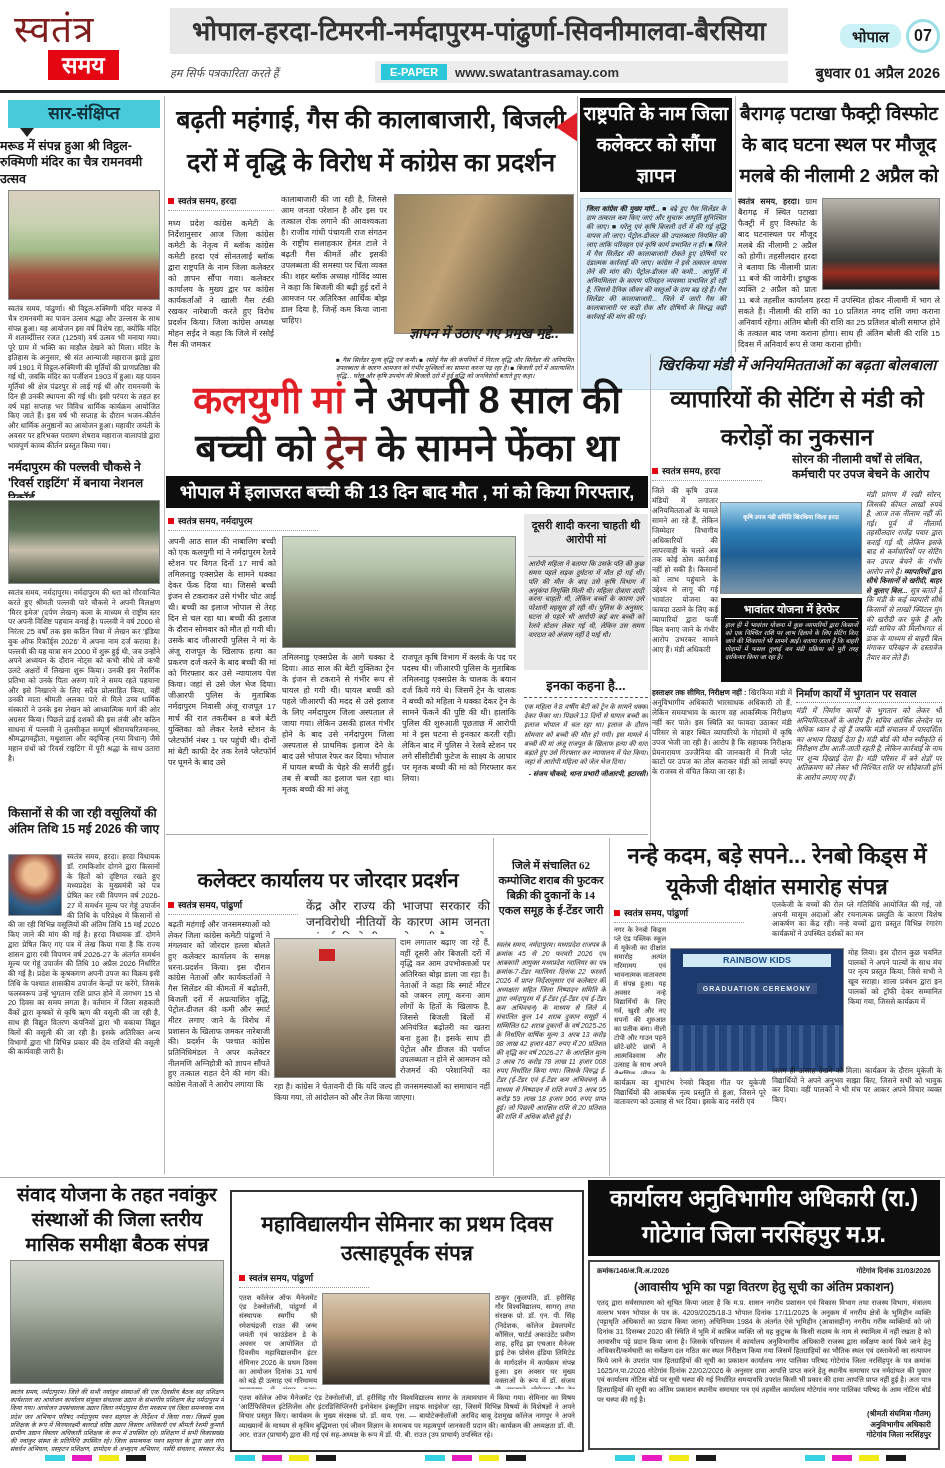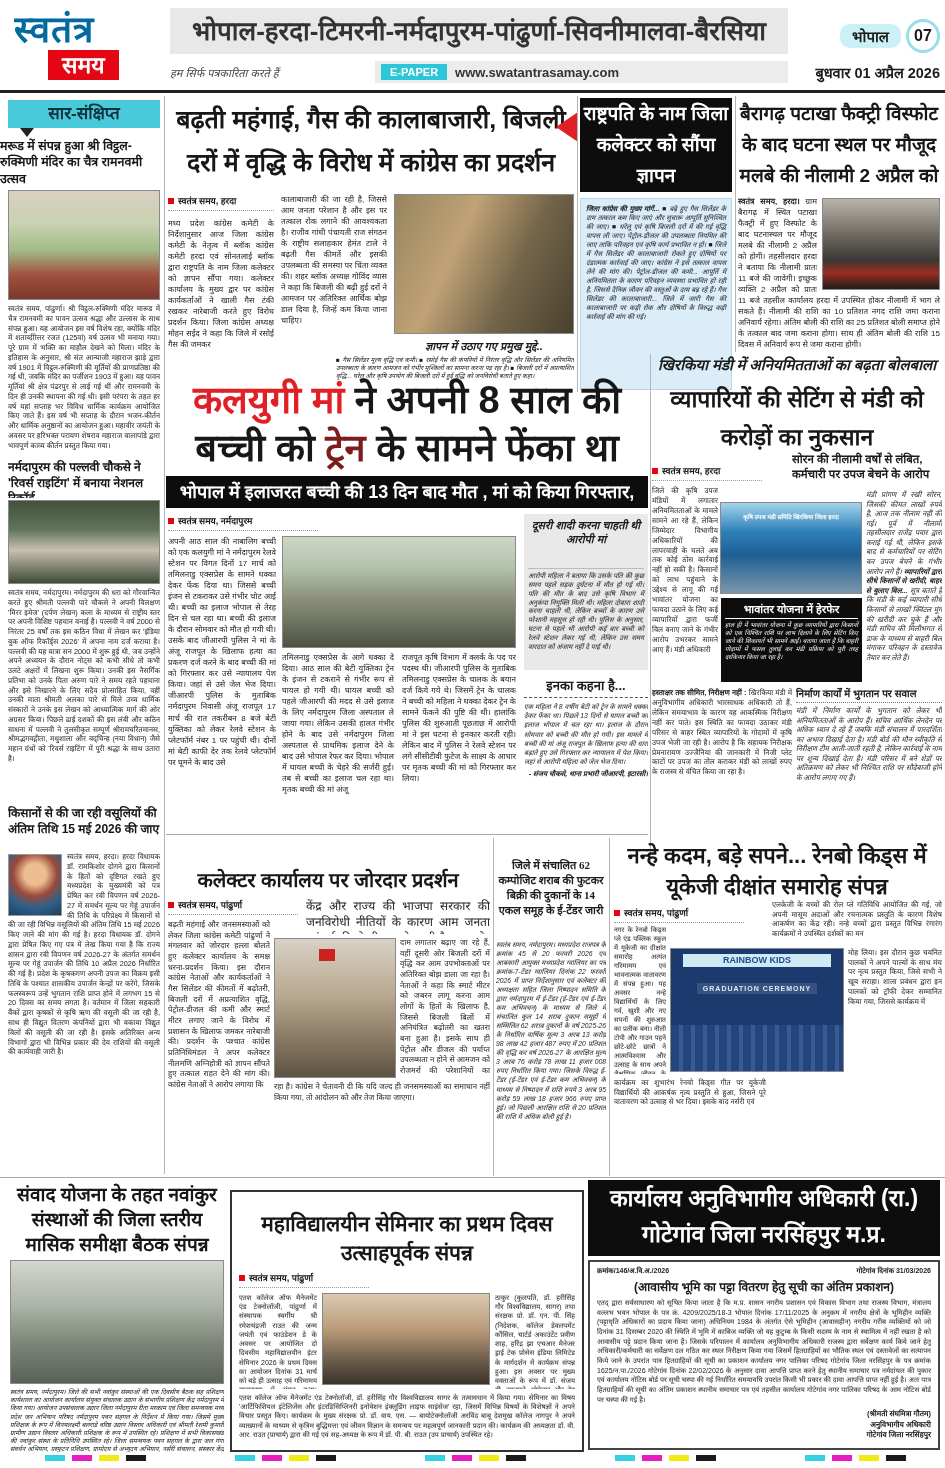--- a/index.html
+++ b/index.html
@@ -17,21 +17,21 @@
   .bold{font-weight:bold;}
   .ital{font-style:italic;}
   .rule-v{position:absolute;width:1px;background:#b5b5b5;}
   .rule-h{position:absolute;height:1px;background:#a8a8a8;}
   .photo{position:absolute;border:1px solid #8a8a8a;}
   .byline{font-size:9px;font-weight:bold;border-bottom:1px dotted #999;padding-bottom:3px;white-space:nowrap;}
   .byline .bl-sq{display:inline-block;width:6px;height:6px;background:var(--brand_red);margin-right:4px;}
   .headline{font-weight:bold;color:#171717;}
   .blackbox{background:#0d0d0d;color:#fff;font-weight:bold;text-align:center;}
   
-  .logo1{font-size:37px;font-weight:bold;letter-spacing:1px;color:#0369a1;line-height:40px;}
+  .logo1{font-size:37px;font-weight:normal;letter-spacing:1px;color:#7f1d1d;line-height:40px;}
   .logo2{display:inline-block;background:var(--brand_red);color:#fff;font-weight:bold;font-size:23px;line-height:28px;padding:1px 14px;margin-left:34px;}
   .strip{background:#e8e8e8;font-weight:bold;font-size:26px;line-height:46px;color:#333;text-align:center;}
   .epchip{background:var(--cyan);color:#fff;font-weight:bold;font-size:11px;padding:2px 9px;margin-right:8px;}
   .edchip{background:#c9f1f6;border-radius:10px;padding:2px 12px;font-weight:bold;font-size:15px;}
   .pgcirc{width:34px;height:34px;border-radius:50%;background:#fff;border:3px solid #9adfe8;font-weight:bold;font-size:16px;line-height:28px;text-align:center;}
   
   #b1-photo{background:linear-gradient(180deg,#d9cfc0 0%,#c9d2b2 30%,#a3bb8a 55%,#a0503e 78%,#7c382c 100%);}
   #b2-photo{background:linear-gradient(180deg,#42503c 0%,#61755a 35%,#c9c0ae 60%,#3e4a38 100%);}
   .b3-port{float:left;width:54px;height:62px;margin:2px 5px 2px 0;border:1px solid #999;background:radial-gradient(circle at 50% 32%,#edbd92 22%,#9a4a3a 45%,#2e5f8a 70%,#1d3f5e 100%);}
   #pc-photo{background:linear-gradient(115deg,#97855f 0%,#c0a275 35%,#74654a 65%,#48412f 100%);}
@@ -96,21 +96,21 @@
   </div>
 
   <div class="rule-v" style="left:164px;top:96px;height:1078px;"></div>
 
   <div class="abs headline ctr" style="left:168px;top:98px;width:406px;height:88px;font-size:25px;line-height:43px;">बढ़ती महंगाई, गैस की कालाबाजारी, बिजली दरों में वृद्धि के विरोध में कांग्रेस का प्रदर्शन</div>
   <div class="abs" style="left:556px;top:112px;width:0;height:0;border-top:15px solid transparent;border-bottom:15px solid transparent;border-right:22px solid var(--accent_red);"></div>
   <div class="abs byline" style="left:168px;top:194px;width:106px;"><span class="bl-sq"></span><span>स्वतंत्र समय, हरदा</span></div>
   <div class="abs just" style="left:168px;top:218px;width:106px;height:172px;font-size:8px;line-height:1.38;">मध्य प्रदेश कांग्रेस कमेटी के निर्देशानुसार आज जिला कांग्रेस कमेटी के नेतृत्व में ब्लॉक कांग्रेस कमेटी हरदा एवं सोनतलाई ब्लॉक द्वारा राष्ट्रपति के नाम जिला कलेक्टर को ज्ञापन सौंपा गया। कलेक्टर कार्यालय के मुख्य द्वार पर कांग्रेस कार्यकर्ताओं ने खाली गैस टंकी रखकर नारेबाजी करते हुए विरोध प्रदर्शन किया। जिला कांग्रेस अध्यक्ष मोहन सईद ने कहा कि जिले में रसोई गैस की जमकर</div>
   <div class="abs just" style="left:281px;top:194px;width:106px;height:196px;font-size:8px;line-height:1.38;">कालाबाजारी की जा रही है, जिससे आम जनता परेशान है और इस पर तत्काल रोक लगाने की आवश्यकता है। राजीव गांधी पंचायती राज संगठन के राष्ट्रीय सलाहकार हेमंत टाले ने बढ़ती गैस कीमतें और इसकी उपलब्धता की समस्या पर चिंता व्यक्त की। शहर ब्लॉक अध्यक्ष गोविंद व्यास ने कहा कि बिजली की बढ़ी हुई दरों ने आमजन पर अतिरिक्त आर्थिक बोझ डाल दिया है, जिन्हें कम किया जाना चाहिए।</div>
   <div class="photo" id="pc-photo" style="left:394px;top:194px;width:180px;height:140px;"></div>
-  <div class="abs ctr bold ital" style="left:394px;top:338px;width:180px;height:16px;font-size:11px;">ज्ञापन में उठाए गए प्रमुख मुद्दे..</div>
+  <div class="abs ctr bold ital" style="left:394px;top:323px;width:180px;height:16px;font-size:14px;">ज्ञापन में उठाए गए प्रमुख मुद्दे..</div>
   <div class="abs just ital" style="left:336px;top:356px;width:238px;height:34px;font-size:6.3px;line-height:1.3;">■ गैस सिलेंडर मूल्य वृद्धि एवं कमी। ■ रसोई गैस की कंपनियों में निरंतर वृद्धि और सिलेंडर की अनियमित उपलब्धता के कारण आमजन को गंभीर मुश्किलों का सामना करना पड़ रहा है। ■ बिजली दरों में अप्रत्याशित वृद्धि... घरेलू और कृषि उपयोग की बिजली दरों में हुई वृद्धि को जनविरोधी बताते हुए कहा।</div>
 
   <div class="abs blackbox" style="left:580px;top:98px;width:152px;height:94px;font-size:19px;line-height:31px;">राष्ट्रपति के नाम जिला कलेक्टर को सौंपा ज्ञापन</div>
   <div class="abs ital just" style="left:580px;top:198px;width:152px;height:192px;background:var(--box_blue);border:1px solid #b9d7e8;padding:5px;font-size:6.8px;line-height:1.33;">
     <span class="bold">जिला कांग्रेस की मुख्य मांगें...</span>
     <span>■ बढ़े हुए गैस सिलेंडर के दाम तत्काल कम किए जाएं और सुचारू आपूर्ति सुनिश्चित की जाए। ■ घरेलू एवं कृषि बिजली दरों में की गई वृद्धि वापस ली जाए। पेट्रोल-डीजल की उपलब्धता नियमित की जाए ताकि परिवहन एवं कृषि कार्य प्रभावित न हों। ■ जिले में गैस सिलेंडर की कालाबाजारी रोकते हुए दोषियों पर दंडात्मक कार्रवाई की जाए। कांग्रेस ने इसे तत्काल वापस लेने की मांग की। पेट्रोल-डीजल की कमी... आपूर्ति में अनियमितता के कारण परिवहन व्यवस्था प्रभावित हो रही है, जिससे दैनिक जीवन की वस्तुओं के दाम बढ़ रहे हैं। गैस सिलेंडर की कालाबाजारी... जिले में जारी गैस की कालाबाजारी पर कड़ी रोक और दोषियों के विरुद्ध कड़ी कार्रवाई की मांग की गई।</span>
   </div>
   <div class="rule-v" style="left:577px;top:96px;height:296px;"></div>
   <div class="rule-v" style="left:735px;top:96px;height:256px;"></div>
 
@@ -125,21 +125,21 @@
     <span style="color:var(--accent_red);">कलयुगी मां</span><span> ने अपनी 8 साल की</span><br>
     <span>बच्ची को </span><span style="color:var(--maroon);">ट्रेन</span><span> के सामने फेंका था</span>
   </div>
   <div class="abs blackbox" style="left:166px;top:476px;width:482px;height:32px;font-size:18px;line-height:32px;">भोपाल में इलाजरत बच्ची की 13 दिन बाद मौत , मां को किया गिरफ्तार, भेजा जेल</div>
   <div class="abs byline" style="left:168px;top:514px;width:150px;"><span class="bl-sq"></span><span>स्वतंत्र समय, नर्मदापुरम</span></div>
   <div class="abs just" style="left:168px;top:536px;width:108px;height:324px;font-size:8px;line-height:1.38;">अपनी आठ साल की नाबालिग बच्ची को एक कलयुगी मां ने नर्मदापुरम रेलवे स्टेशन पर विगत दिनों 17 मार्च को तमिलनाडु एक्सप्रेस के सामने धक्का देकर फेंक दिया था। जिससे बच्ची इंजन से टकराकर उसे गंभीर चोट आई थी। बच्ची का इलाज भोपाल से तेरह दिन से चल रहा था। बच्ची की इलाज के दौरान सोमवार को मौत हो गयी थी। उसके बाद जीआरपी पुलिस ने मां के अंजू राजपूत के खिलाफ हत्या का प्रकरण दर्ज करने के बाद बच्ची की मां को गिरफ्तार कर उसे न्यायालय पेश किया। जहां से उसे जेल भेज दिया। जीआरपी पुलिस के मुताबिक नर्मदापुरम निवासी अंजू राजपूत 17 मार्च की रात तकरीबन 8 बजे बेटी युक्तिका को लेकर रेलवे स्टेशन के प्लेटफॉर्म नंबर 1 पर पहुंची थी। दोनों मां बेटी काफी देर तक रेलवे प्लेटफॉर्म पर घूमने के बाद उसे</div>
   <div class="photo" id="tr-photo" style="left:282px;top:536px;width:234px;height:112px;"></div>
   <div class="abs just" style="left:282px;top:652px;width:112px;height:208px;font-size:8px;line-height:1.38;">तमिलनाडु एक्सप्रेस के आगे धक्का दे दिया। आठ साल की बेटी युक्तिका ट्रेन के इंजन से टकराने से गंभीर रूप से घायल हो गयी थी। घायल बच्ची को पहले जीआरपी की मदद से उसे इलाज के लिए नर्मदापुरम जिला अस्पताल ले जाया गया। लेकिन उसकी हालत गंभीर होने के बाद उसे नर्मदापुरम जिला अस्पताल से प्राथमिक इलाज देने के बाद उसे भोपाल रेफर कर दिया। भोपाल में घायल बच्ची के चेहरे की सर्जरी हुई। तब से बच्ची का इलाज चल रहा था। मृतक बच्ची की मां अंजू</div>
   <div class="abs just" style="left:402px;top:652px;width:114px;height:208px;font-size:8px;line-height:1.38;">राजपूत कृषि विभाग में क्लर्क के पद पर पदस्थ थी। जीआरपी पुलिस के मुताबिक तमिलनाडु एक्सप्रेस के चालक के बयान दर्ज किये गये थे। जिसमें ट्रेन के चालक ने बच्ची को महिला ने धक्का देकर ट्रेन के सामने फेंकने की पुष्टि की थी। हालांकि पुलिस की शुरुआती पूछताछ में आरोपी मां ने इस घटना से इनकार करती रही। लेकिन बाद में पुलिस ने रेलवे स्टेशन पर लगे सीसीटीवी फुटेज के साक्ष्य के आधार पर मृतक बच्ची की मां को गिरफ्तार कर लिया।</div>
   <div class="abs" style="left:524px;top:514px;width:124px;height:156px;background:var(--box_gray);padding:4px;">
-    <div class="ctr bold" style="font-size:11px;line-height:1.3;border-bottom:1px solid #bbb;padding-bottom:21px;font-style:italic;">दूसरी शादी करना चाहती थी आरोपी मां</div>
+    <div class="ctr bold" style="font-size:11px;line-height:1.3;border-bottom:1px solid #bbb;padding-bottom:9px;">दूसरी शादी करना चाहती थी आरोपी मां</div>
     <div class="just ital" style="font-size:6.8px;line-height:1.32;margin-top:3px;">आरोपी महिला ने बताया कि उसके पति की कुछ समय पहले सड़क दुर्घटना में मौत हो गई थी। पति की मौत के बाद उसे कृषि विभाग में अनुकंपा नियुक्ति मिली थी। महिला दोबारा शादी करना चाहती थी, लेकिन बच्चों के कारण उसे परेशानी महसूस हो रही थी। पुलिस के अनुसार, घटना से पहले भी आरोपी कई बार बच्ची को रेलवे स्टेशन लेकर गई थी, लेकिन उस समय वारदात को अंजाम नहीं दे पाई थी।</div>
   </div>
   <div class="abs" style="left:524px;top:676px;width:124px;height:184px;">
     <div class="ctr bold" style="font-size:13px;border-bottom:1px dashed #555;padding-bottom:3px;">इनका कहना है...</div>
     <div class="just ital" style="font-size:6.8px;line-height:1.35;margin-top:4px;">एक महिला ने 8 वर्षीय बेटी को ट्रेन के सामने धक्का देकर फेंका था। पिछले 13 दिनों से घायल बच्ची का इलाज भोपाल में चल रहा था। इलाज के दौरान सोमवार को बच्ची की मौत हो गयी। इस मामले में बच्ची की मां अंजू राजपूत के खिलाफ हत्या की धारा बढ़ाते हुए उसे गिरफ्तार कर न्यायालय में पेश किया। जहां से आरोपी महिला को जेल भेज दिया।</div>
     <div class="bold ital" style="font-size:7px;text-align:right;margin-top:3px;">- संजय चौकसे, थाना प्रभारी जीआरपी, इटारसी।</div>
   </div>
 
   <div class="rule-v" style="left:650px;top:354px;height:512px;"></div>
   <div class="abs ctr bold ital" style="left:652px;top:354px;width:290px;height:24px;font-size:15px;font-family:'Liberation Serif',serif;">खिरकिया मंडी में अनियमितताओं का बढ़ता बोलबाला</div>
@@ -191,20 +191,21 @@
   <div class="abs byline" style="left:614px;top:906px;width:130px;"><span class="bl-sq"></span><span>स्वतंत्र समय, पांढुर्णा</span></div>
   <div class="abs just" style="left:614px;top:926px;width:52px;height:148px;font-size:6.8px;line-height:1.32;">नगर के रेनबो किड्स प्ले एंड पब्लिक स्कूल में यूकेजी का दीक्षांत समारोह अत्यंत गरिमामय एवं भावनात्मक वातावरण में संपन्न हुआ। यह अवसर नन्हे विद्यार्थियों के लिए गर्व, खुशी और नए सपनों की शुरुआत का प्रतीक बना। नीली टोपी और गाउन पहने छोटे-छोटे छात्रों ने आत्मविश्वास और उत्साह के साथ अपने शैक्षणिक जीवन के अगले चरण की ओर कदम बढ़ाया।</div>
   <div class="photo" id="rk-photo" style="left:670px;top:948px;width:174px;height:124px;">
     <div class="ban1">RAINBOW KIDS</div>
     <div class="ban2">GRADUATION CEREMONY</div>
     <div class="crowd"></div>
   </div>
   <div class="abs just" style="left:772px;top:900px;width:170px;height:46px;font-size:7.3px;line-height:1.33;">एलकेजी के बच्चों की रोल प्ले गतिविधि आयोजित की गई, जो अपनी मासूम अदाओं और रचनात्मक प्रस्तुति के कारण विशेष आकर्षण का केंद्र रही। नन्हे बच्चों द्वारा प्रस्तुत विभिन्न रंगारंग कार्यक्रमों ने उपस्थित दर्शकों का मन</div>
   <div class="abs just" style="left:848px;top:948px;width:94px;height:114px;font-size:7.3px;line-height:1.33;">मोह लिया। इस दौरान कुछ चयनित पालकों ने अपने पाल्यों के साथ मंच पर नृत्य प्रस्तुत किया, जिसे सभी ने खूब सराहा। शाला प्रबंधन द्वारा इन पालकों को ट्रॉफी देकर सम्मानित किया गया, जिससे कार्यक्रम में</div>
   <div class="abs just" style="left:614px;top:1078px;width:152px;height:60px;font-size:7.3px;line-height:1.33;">कार्यक्रम का शुभारंभ रेनबो किड्स गीत पर यूकेजी विद्यार्थियों की आकर्षक नृत्य प्रस्तुति से हुआ, जिसने पूरे वातावरण को उत्साह से भर दिया। इसके बाद नर्सरी एवं</div>
+  <div class="abs just" style="left:772px;top:1066px;width:170px;height:72px;font-size:7.3px;line-height:1.33;">अलग ही उत्साह देखने को मिला। कार्यक्रम के दौरान यूकेजी के विद्यार्थियों ने अपने अनुभव साझा किए, जिसने सभी को भावुक कर दिया। वहीं पालकों ने भी मंच पर आकर अपने विचार व्यक्त किए।</div>
 
   <div class="rule-h" style="left:0;top:1177px;width:945px;"></div>
 
   <div class="abs headline ctr" style="left:8px;top:1182px;width:218px;height:74px;font-size:19px;line-height:25px;">संवाद योजना के तहत नवांकुर संस्थाओं की जिला स्तरीय मासिक समीक्षा बैठक संपन्न</div>
   <div class="photo" id="sv-photo" style="left:10px;top:1260px;width:214px;height:124px;"></div>
   <div class="abs just ital" style="left:10px;top:1388px;width:214px;height:64px;font-size:6.3px;line-height:1.3;">स्वतंत्र समय, नर्मदापुरम। जिले की सभी नवांकुर संस्थाओं की एक दिवसीय बैठक सह प्रशिक्षण कार्यशाला का आयोजन कार्यालय संयुक्त संचालक उद्यान के संभागीय प्रशिक्षण केंद्र नर्मदापुरम में किया गया। आयोजन उपसंचालक उद्यान जिला नर्मदापुरम रीता मरकाम एवं जिला समन्वयक मध्य प्रदेश जन अभियान परिषद नर्मदापुरम पवन सहगल के निर्देशन में किया गया। जिसमें मुख्य प्रशिक्षक के रूप में विनयलक्ष्मी बलराडे वरिष्ठ उद्यान विस्तार अधिकारी एवं श्रीमती रेशमी कुमारी ग्रामीण उद्यान विस्तार अधिकारी प्रशिक्षक के रूप में उपस्थित रहे। प्रशिक्षण में सभी विकासखंड की नवांकुर संस्था के प्रतिनिधि उपस्थित रहे। जिला समन्वयक पवन सहगल के द्वारा जल गंगा संवर्धन अभियान, प्रस्फुटन प्रशिक्षण, ग्रामोदय से अभ्युदय अभियान, नर्सरी संचालन, संस्कार केंद्र संचालन, जन सूचना केंद्र संचालन, पशु संचालन, सेक्टरवार बैठक, आदि विषयों पर सभी नवांकुर संस्थाओं को विस्तार से समीक्षा की। उन्होंने ने कहा कि सभी लोग टीम भावना से एकजुट होकर कार्य करें।</div>
 
   <div class="abs" style="left:230px;top:1190px;width:354px;height:262px;border:2px solid #333;padding:17px 7px;">
     <div class="headline ctr" style="font-size:21px;line-height:29px;height:60px;">महाविद्यालयीन सेमिनार का प्रथम दिवस उत्साहपूर्वक संपन्न</div>
     <div class="byline" style="width:130px;margin-top:2px;"><span class="bl-sq"></span><span>स्वतंत्र समय, पांढुर्णा</span></div>

